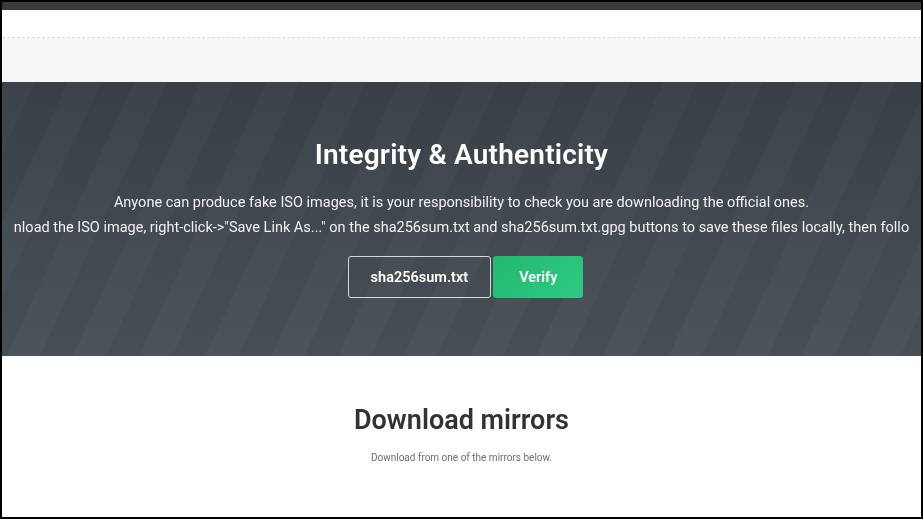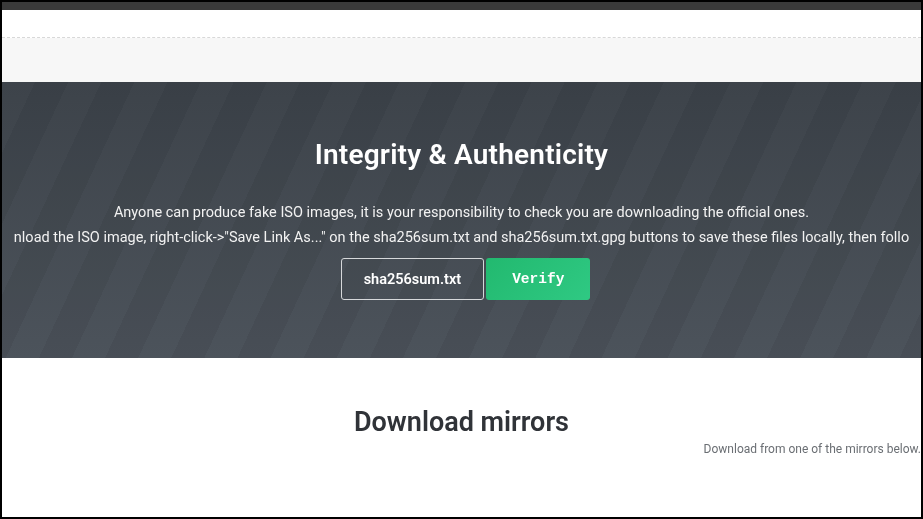--- a/index.html
+++ b/index.html
@@ -40,28 +40,28 @@
       ),
       linear-gradient(180deg, #3a4047 0%, #495058 100%);
       padding: 56px 0 58px 0;
       text-align: center;
       color: #fff;
       overflow: hidden;
     }
     .integrity-title {
       font-size: 28px;
       font-weight: 600;
-      margin-bottom: 30px;
+      margin-bottom: 20px;
       letter-spacing: 0.2px;
     }
     .integrity-text {
       font-size: 14.5px;
       line-height: 1.7;
       color: #f2f2f2;
-      margin-bottom: 8px;
+      margin-bottom: 16px;
       white-space: nowrap;
     }
     .integrity-text p {
       margin: 0;
     }
     .button-row {
       display: flex;
       justify-content: center;
       gap: 2px;
       align-items: center;
@@ -82,38 +82,36 @@
     .btn-outline {
       background: transparent;
       color: #fff;
       border: 1.5px solid #d6d8da;
     }
     .btn-primary {
       background: linear-gradient(135deg, #22b96f 0%, #2fc983 100%);
       color: #fff;
       border: none;
       padding: 0 26px;
-      font-family: Liberation Mono, monospace;
     }
     .mirrors-section {
       text-align: center;
       padding: 48px 0 0 0;
       background: #fff;
     }
     .mirrors-title {
       font-size: 27px;
       font-weight: 600;
       color: #303338;
-      margin-bottom: 4px;
+      margin-bottom: 16px;
       text-align: center;
     }
     .mirrors-text {
-      font-size: 12px;
+      font-size: 10px;
       color: #6a6e73;
-      text-align: right;
     }
   </style>
 </head>
 <body>
 
 <div class="top-bar"></div>
 <div class="spacer-top"></div>
 <div class="spacer-gap"></div>
 
 <section class="integrity-section">

